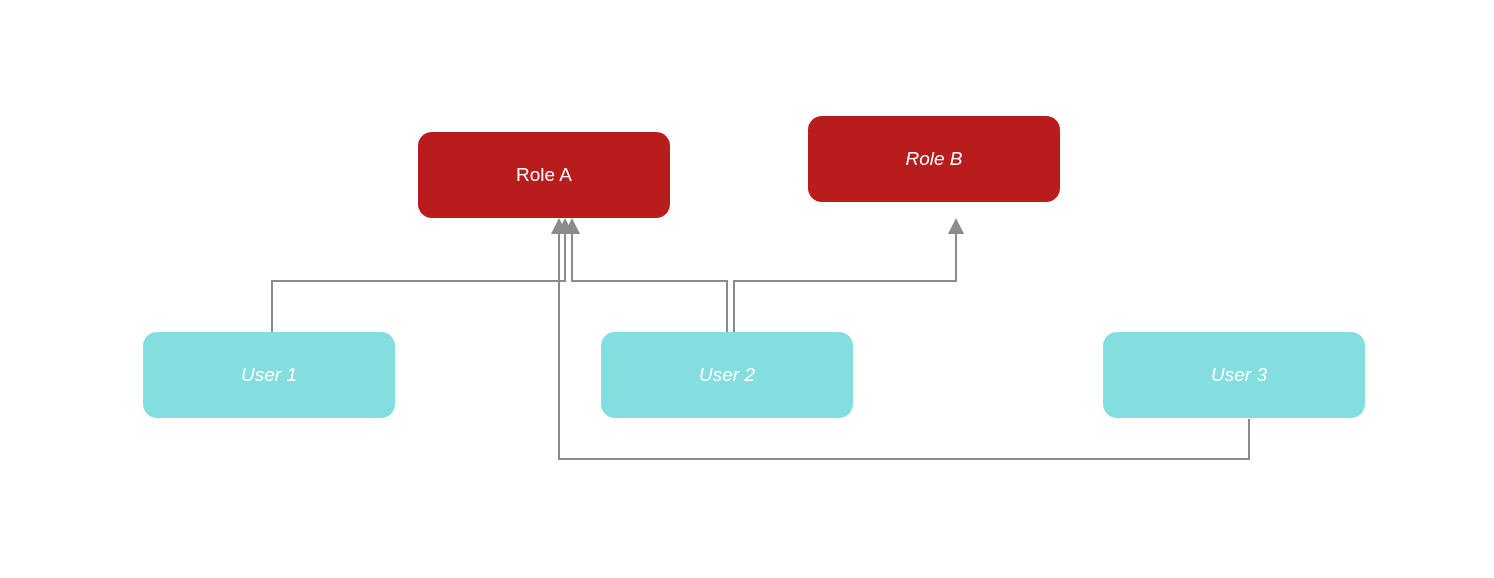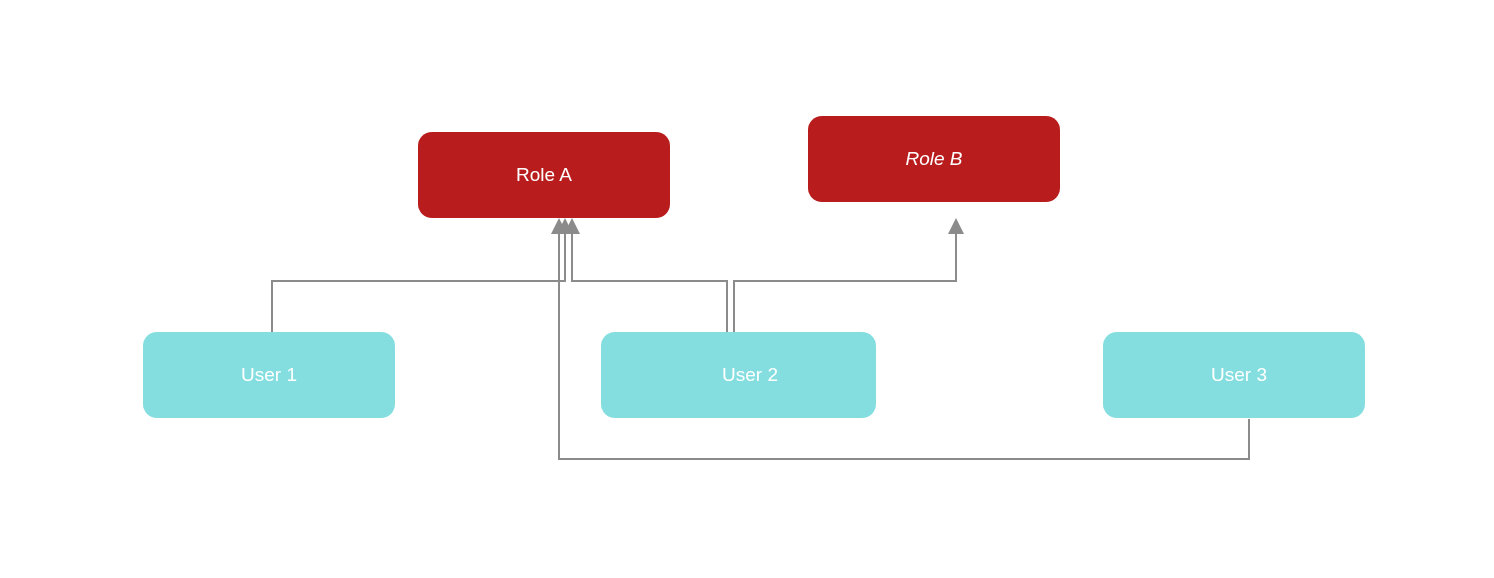--- a/index.html
+++ b/index.html
@@ -24,20 +24,21 @@
   }
   .role {
     background: #b91c1c;
     width: 252px;
     height: 86px;
   }
   .user {
     background: #84dee0;
     width: 252px;
     height: 86px;
+    font-style: italic;
   }
   svg.connectors {
     position: absolute;
     left: 0;
     top: 0;
     width: 1494px;
     height: 578px;
     pointer-events: none;
   }
 </style>
@@ -65,19 +66,19 @@
 </div>
 
 <div class="node role" style="left:808px; top:116px;font-style:italic;">
   <span>Role B</span>
 </div>
 
 <div class="node user" style="left:143px; top:332px;">
   <span>User 1</span>
 </div>
 
-<div class="node user" style="left:601px; top:332px;padding-left:23px;">
+<div class="node user" style="left:601px; top:332px;">
   <span>User 2</span>
 </div>
 
 <div class="node user" style="left:1103px; top:332px;padding-left:10px;">
   <span>User 3</span>
 </div>
 
 </body></html>

